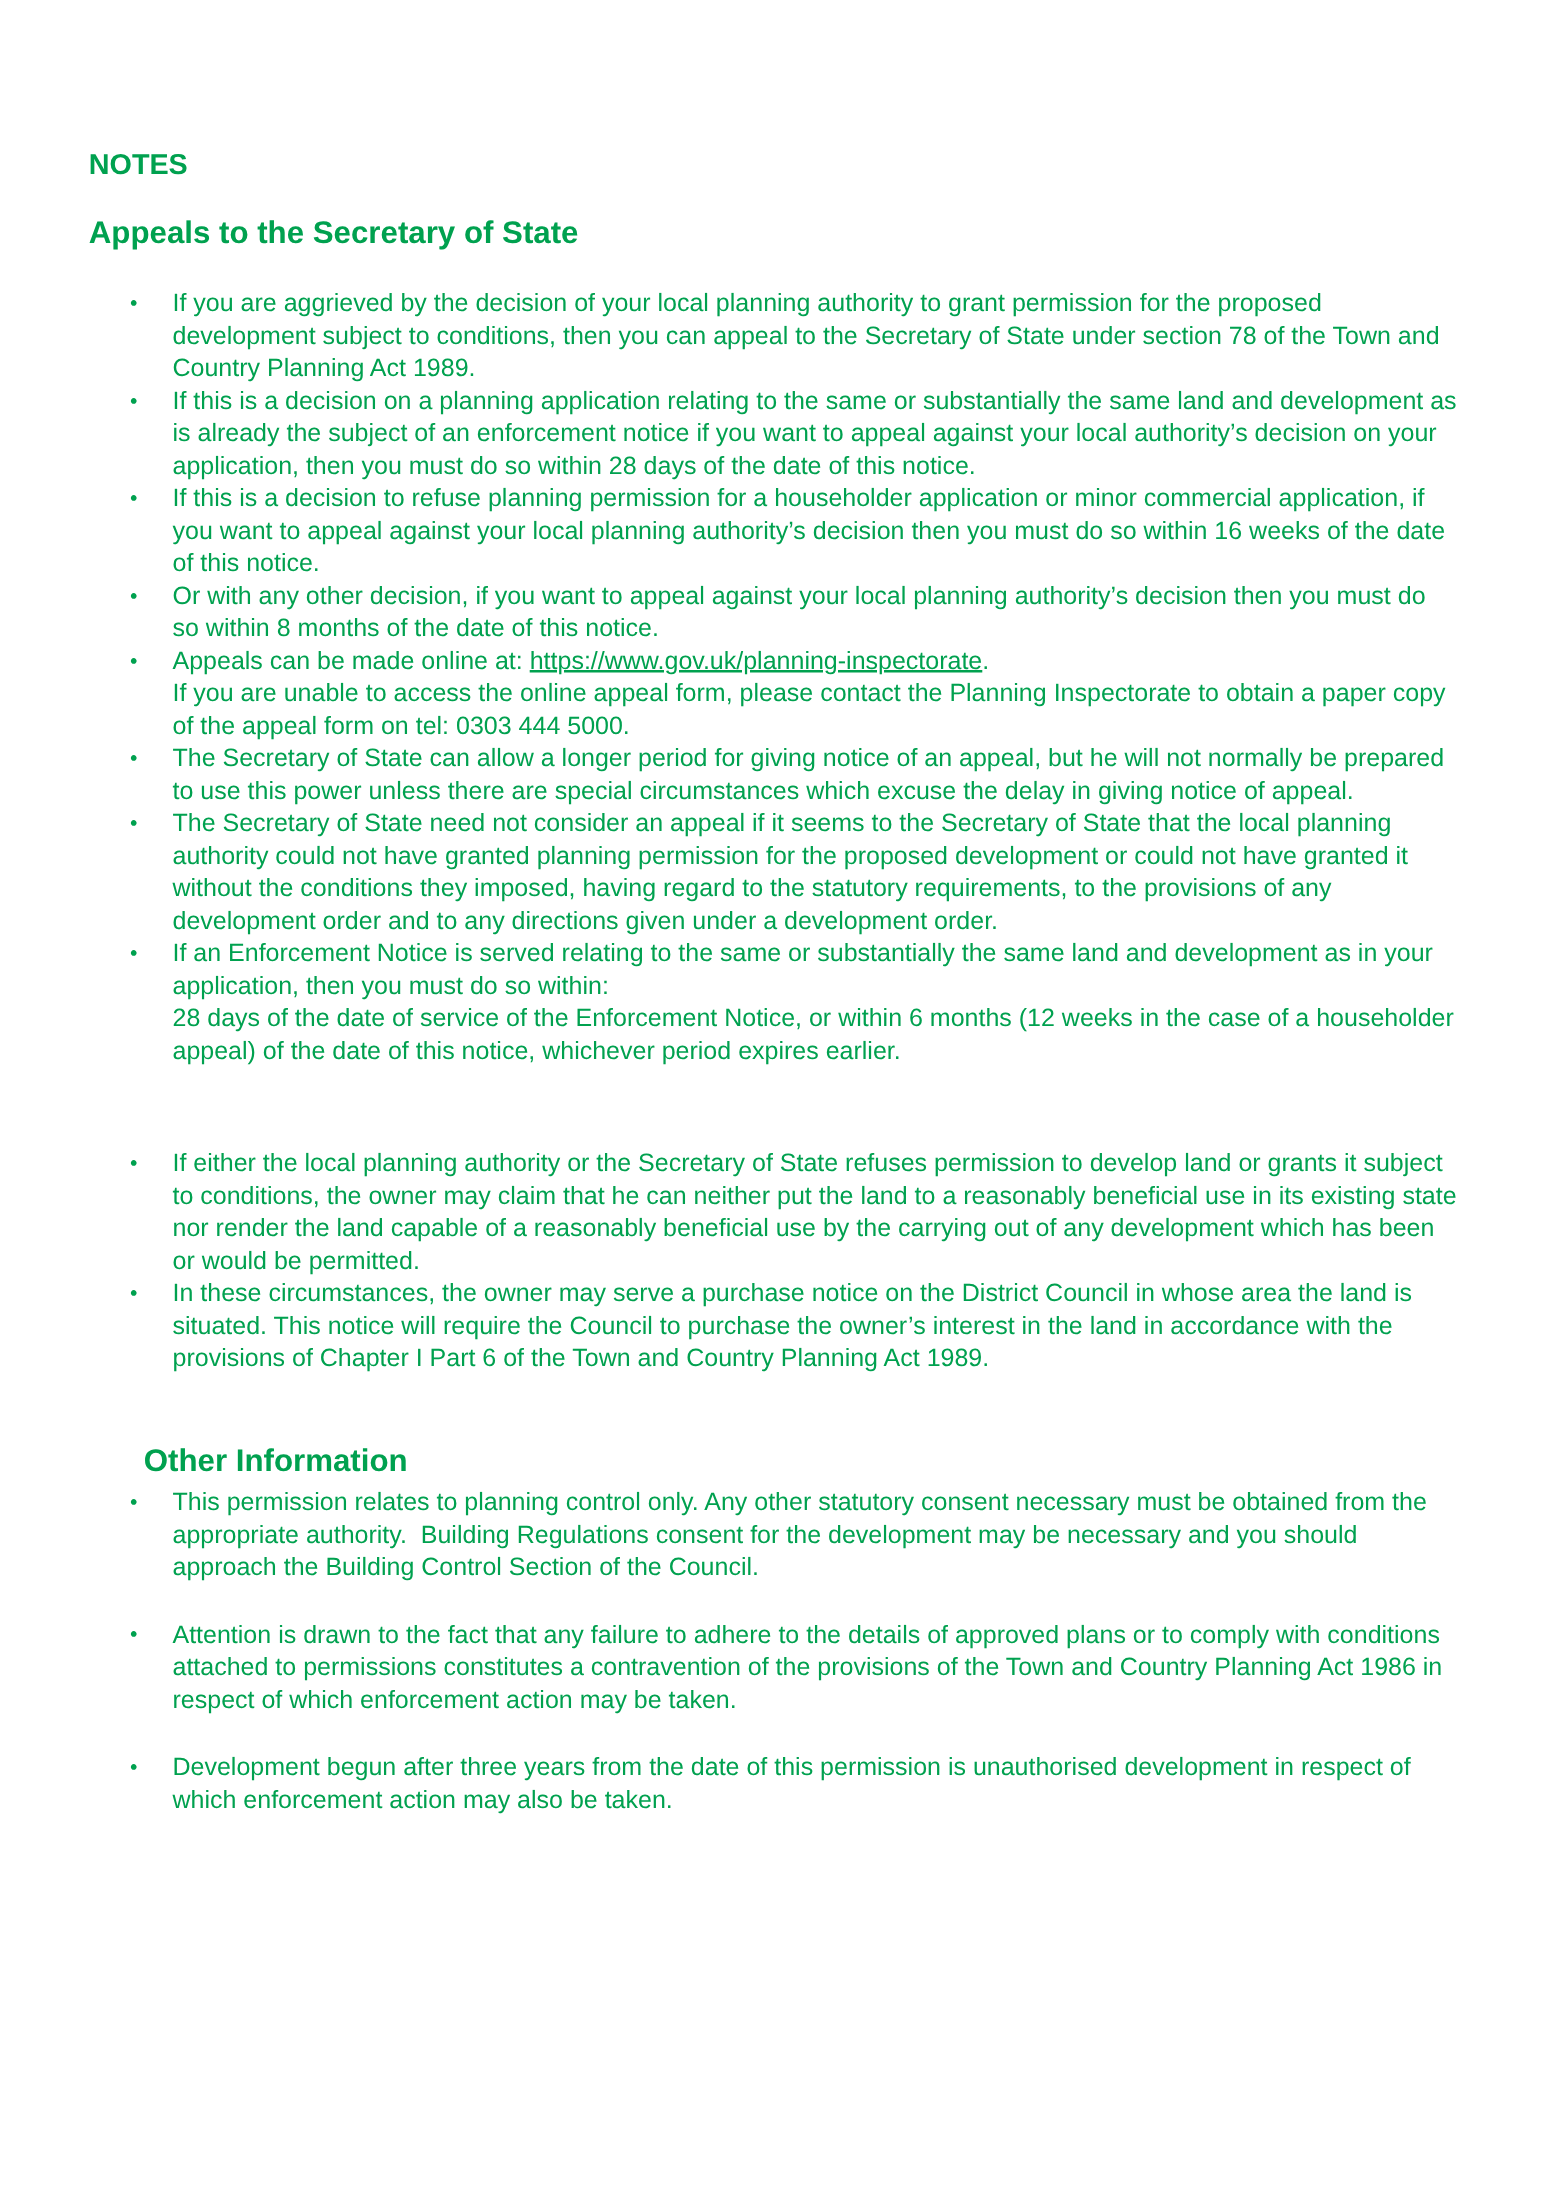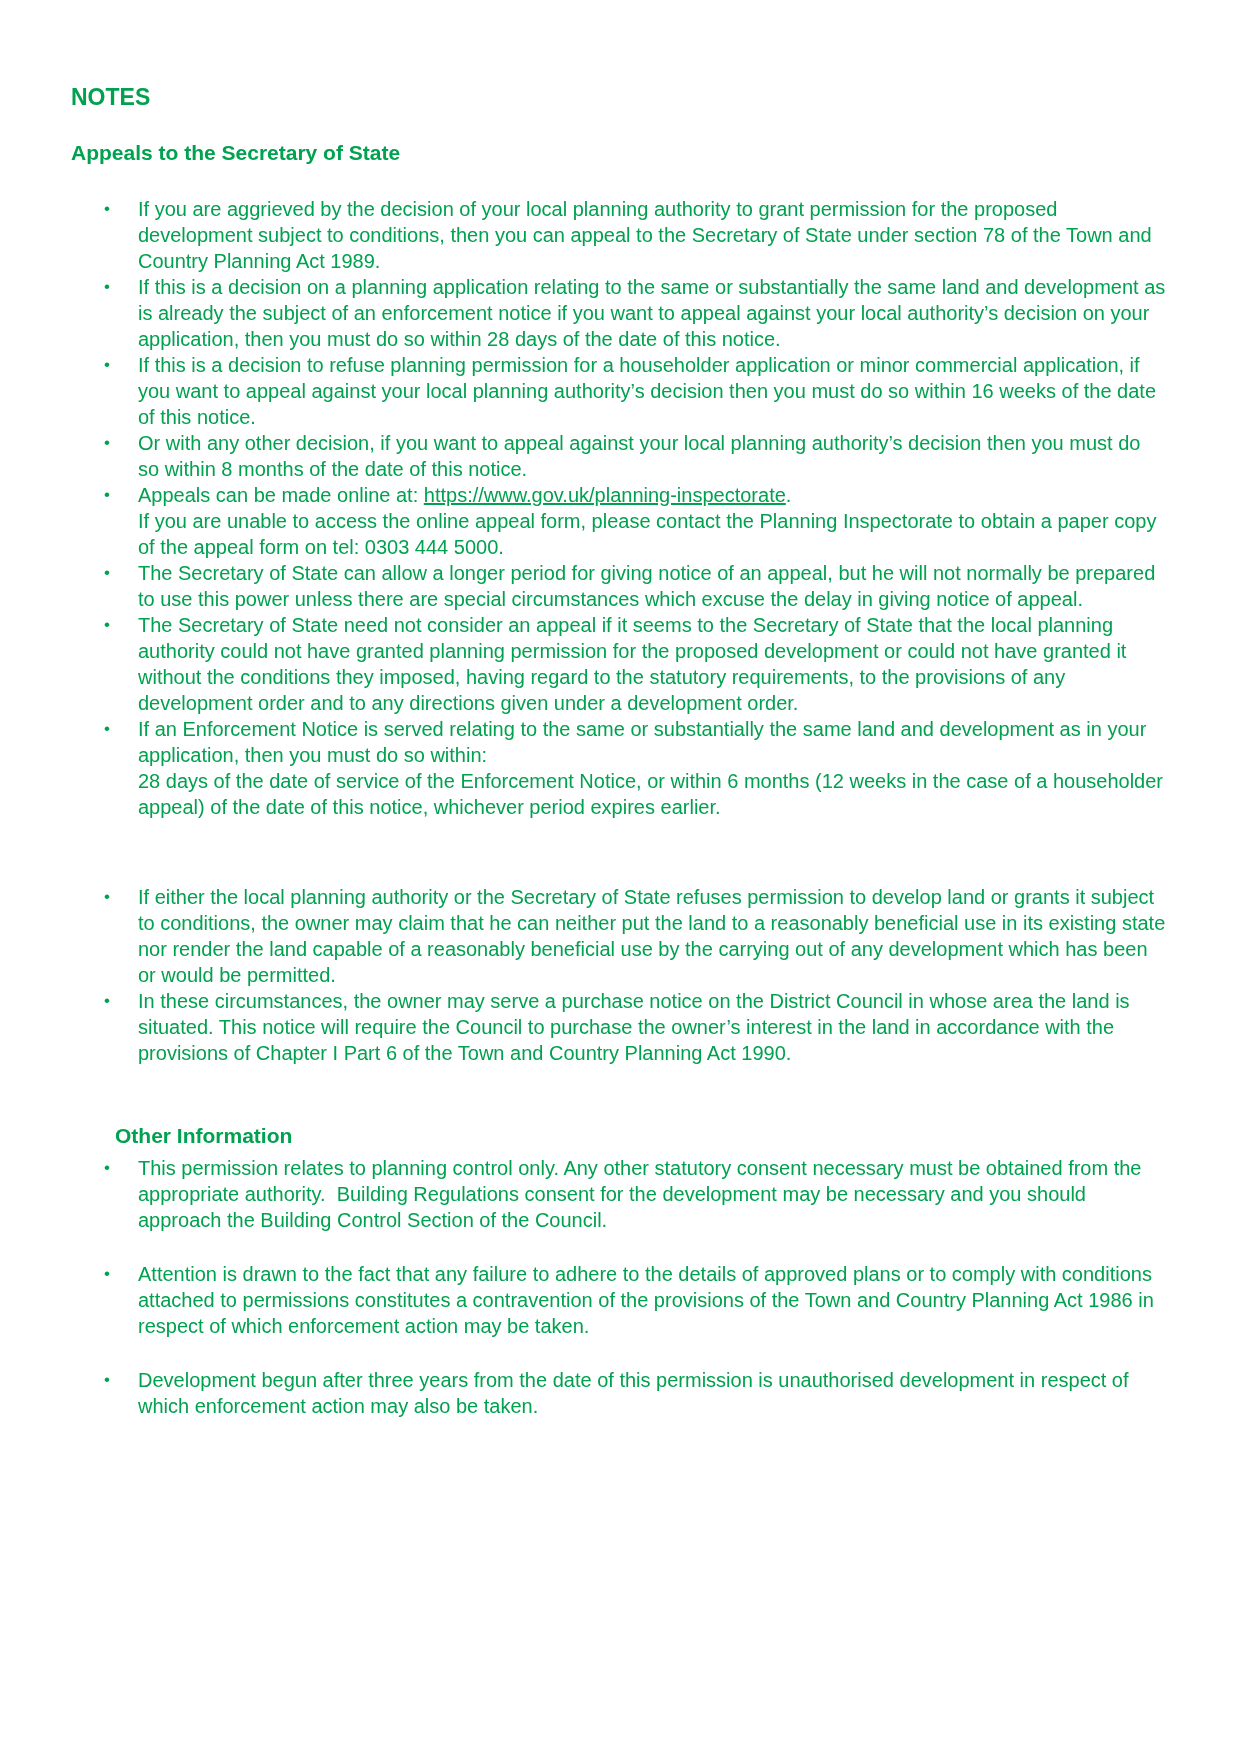--- a/index.html
+++ b/index.html
@@ -11,30 +11,30 @@
     width: 1241px;
     height: 1754px;
     font-family: "Liberation Sans", sans-serif;
     color: #00A14F;
     overflow: hidden;
   }
   .page {
     box-sizing: border-box;
     width: 1241px;
     height: 1754px;
-    padding: 84px 75px 0 71px;
+    padding: 118px 75px 0 71px;
   }
   .page-title {
     font-size: 23px;
     line-height: 27px;
     font-weight: bold;
     margin: 0 0 28px 0;
   }
   .section-heading {
-    font-size: 21px;
+    font-size: 25px;
     line-height: 27px;
     font-weight: bold;
     margin: 0;
   }
   .section-heading.flush { margin-bottom: 30px; }
   .section-heading.indented { margin-left: 44px; margin-bottom: 6px; }
   .sec-purchase { margin-top: 64px; }
   .sec-other { margin-top: 56px; }
   ul.bullets {
     list-style: none;
@@ -108,21 +108,21 @@
   </div>
 
   <div class="sec-purchase">
     <ul class="bullets">
         <li class="bullet">
           <span class="marker">•</span>
           <span class="btext">If either the local planning authority or the Secretary of State refuses permission to develop land or grants it subject to conditions, the owner may claim that he can neither put the land to a reasonably beneficial use in its existing state nor render the land capable of a reasonably beneficial use by the carrying out of any development which has been or would be permitted.</span>
         </li>
         <li class="bullet">
           <span class="marker">•</span>
-          <span class="btext">In these circumstances, the owner may serve a purchase notice on the District Council in whose area the land is situated. This notice will require the Council to purchase the owner’s interest in the land in accordance with the provisions of Chapter I Part 6 of the Town and Country Planning Act 1990.</span>
+          <span class="btext">In these circumstances, the owner may serve a purchase notice on the District Council in whose area the land is situated. This notice will require the Council to purchase the owner’s interest in the land in accordance with the provisions of Chapter I Part 6 of the Town and Country Planning Act 1989.</span>
         </li>
       </ul>
   </div>
 
   <div class="sec-other">
     <h2 class="section-heading indented">Other Information</h2>
     <ul class="bullets spaced-list">
         <li class="bullet">
           <span class="marker">•</span>
           <span class="btext">This permission relates to planning control only. Any other statutory consent necessary must be obtained from the appropriate authority.  Building Regulations consent for the development may be necessary and you should approach the Building Control Section of the Council.</span>

